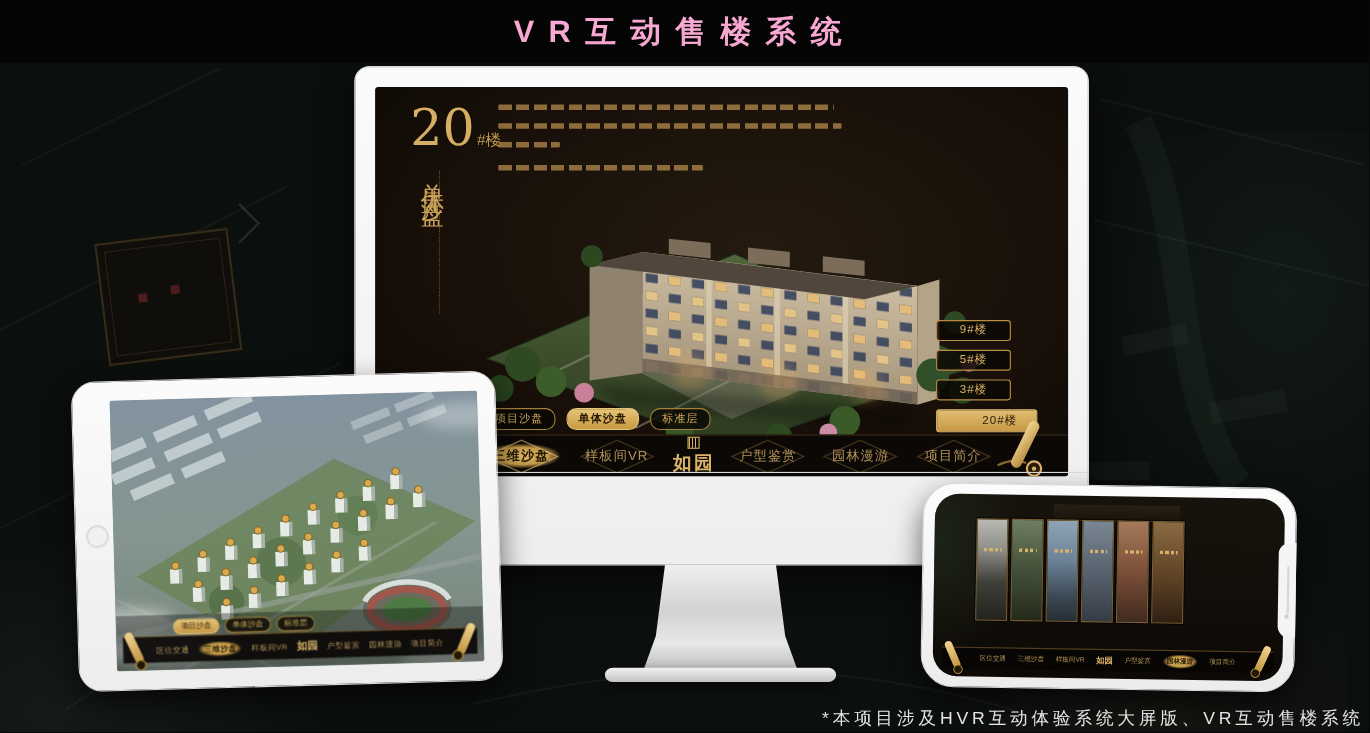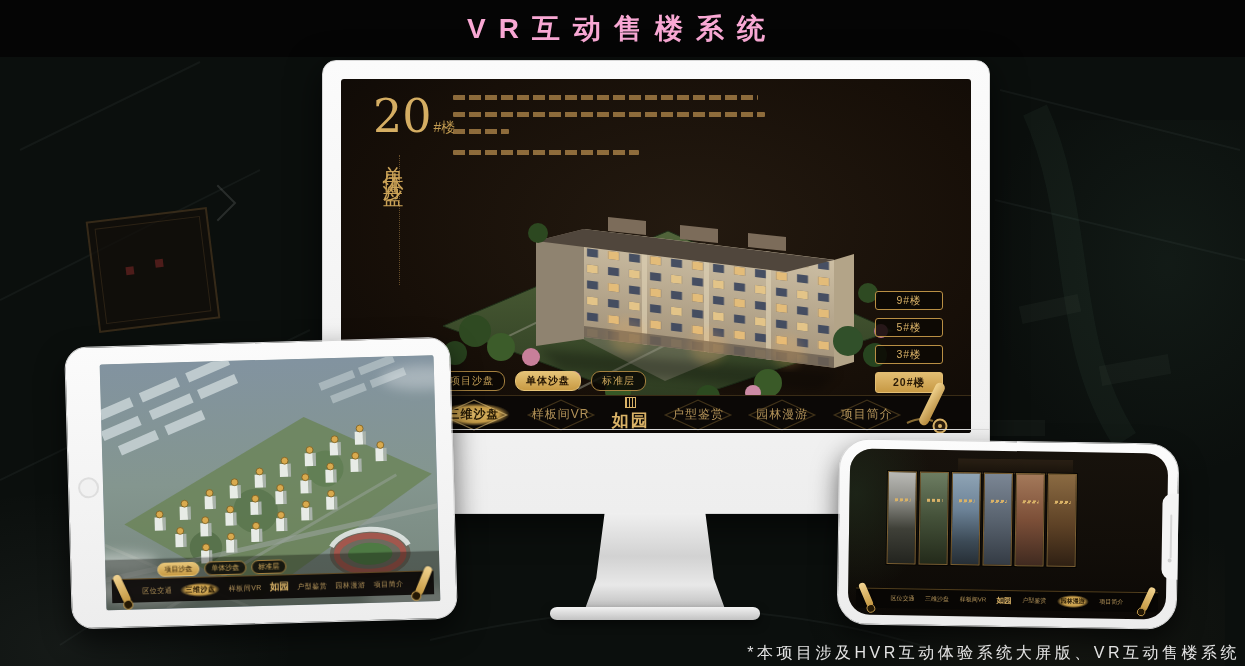--- a/index.html
+++ b/index.html
@@ -57,22 +57,22 @@
   .desc-line{height:5px;margin-bottom:12px;border-radius:1px;opacity:.8;
     background:repeating-linear-gradient(90deg,rgba(186,142,78,.9) 0 12px,transparent 12px 16px);}
   .dl1{width:305px;} .dl2{width:312px;} .dl3{width:56px;} .dl4{width:186px;margin-top:16px;}
 
   .m-art{position:absolute;left:72px;top:62px;}
 
   .m-side-buttons{position:absolute;right:28px;top:212px;display:flex;flex-direction:column;gap:8px;}
   .bld-btn{width:66px;height:17px;line-height:17px;text-align:center;font-size:10.5px;
     color:#d8b167;background:rgba(12,8,4,.85);border:1px solid #b98f44;border-radius:3px;
     letter-spacing:1px;cursor:pointer;}
-  .bld-btn.active{height:19px;line-height:19px;color:#2a1a06;font-weight:bold;
-    background:linear-gradient(180deg,#e2bd72,#c79944);border-color:#e2bd72;}
+  .bld-btn.active{height:19px;line-height:19px;color:#2a1a06;font-weight:normal;
+    background:linear-gradient(180deg,#e2bd72,#c79944);border-color:#e2bd72;padding-left:24px;}
 
   .m-subtabs{position:absolute;left:98px;bottom:42px;display:flex;gap:10px;}
   .subtab{font-size:10px;color:#cfa85c;padding:2px 10px;border:1px solid #a5813f;border-radius:9px;
     background:rgba(10,7,4,.82);letter-spacing:1px;cursor:pointer;}
   .subtab.active{color:#241503;background:linear-gradient(180deg,#e6c478,#c89a43);border-color:#e6c478;font-weight:bold;}
 
   .m-nav{position:absolute;left:0;bottom:0;width:100%;height:38px;background:#0b0806;
     border-top:1px solid #3a2c16;display:flex;align-items:center;justify-content:space-evenly;
     padding-right:56px;box-sizing:border-box;}
   .m-nav-item{position:relative;font-size:12px;color:#b4945a;letter-spacing:1px;padding:3px 10px;cursor:pointer;}

